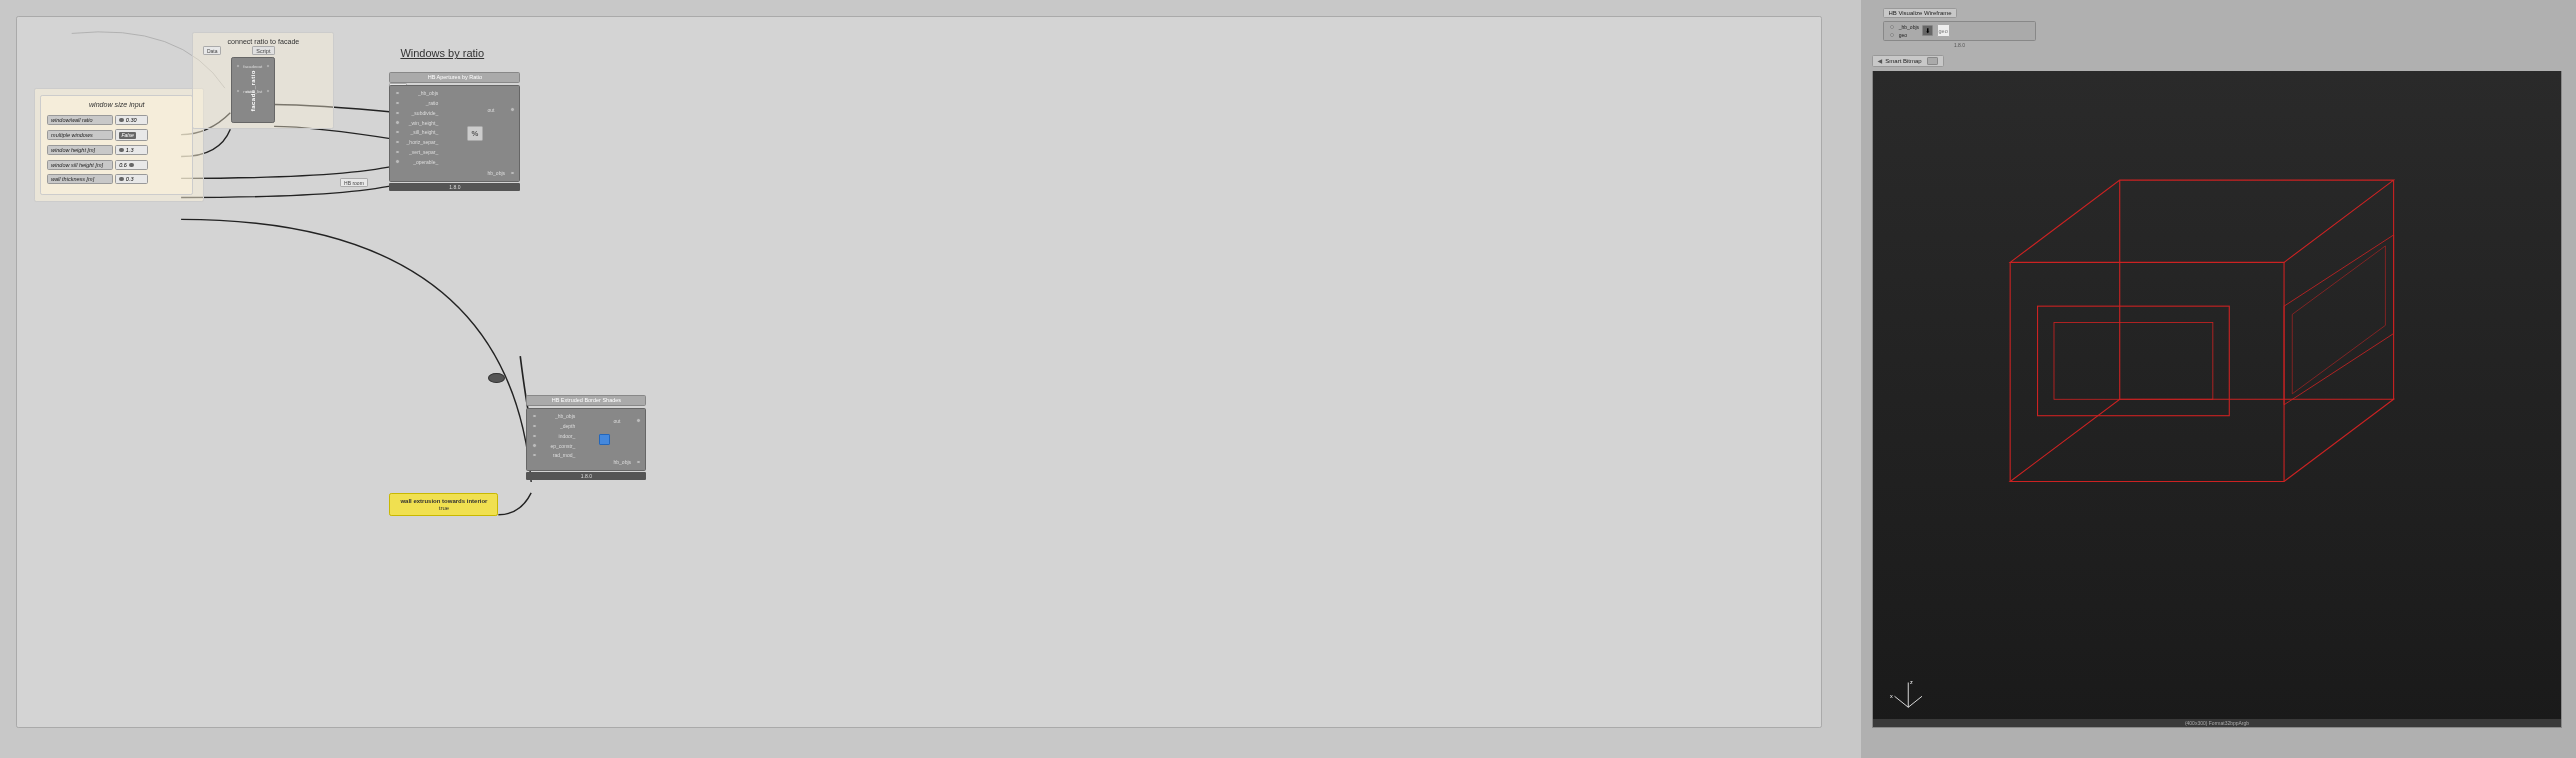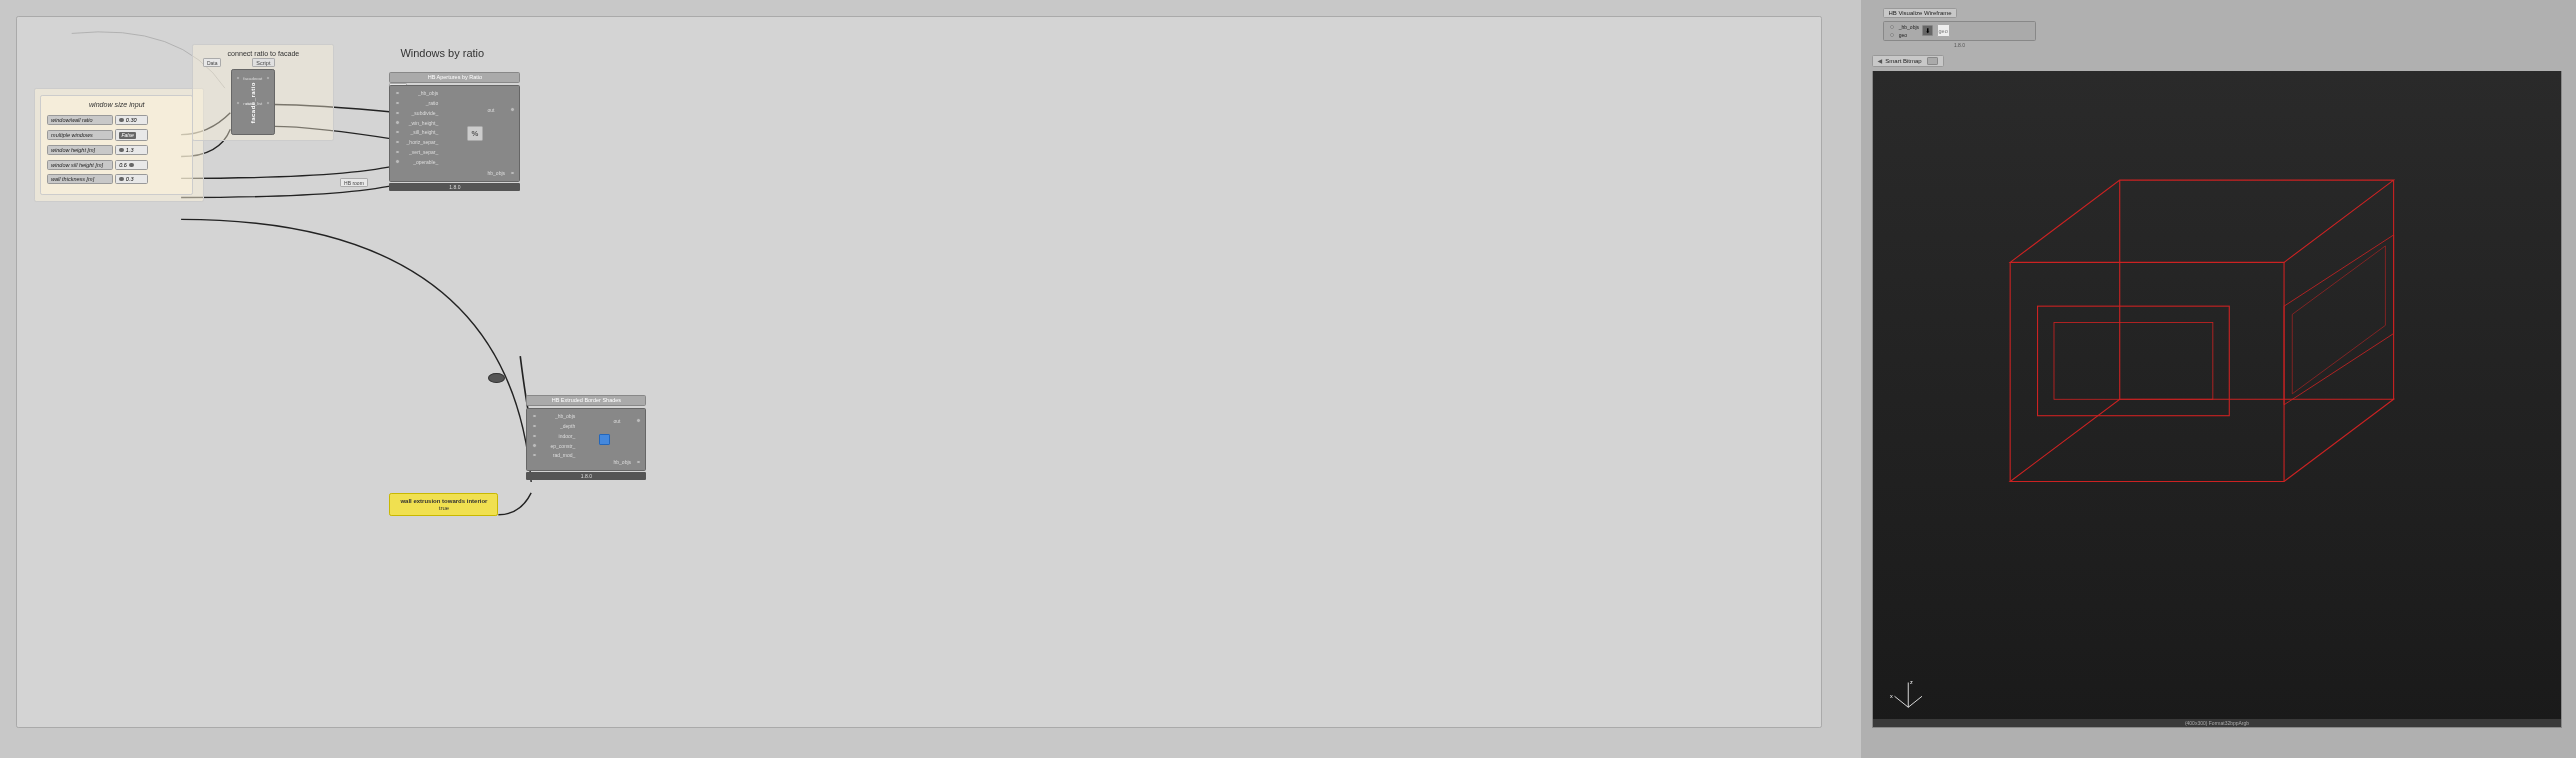--- a/index.html
+++ b/index.html
@@ -330,21 +330,21 @@
         <div class="input-row">
           <div class="input-label">wall thickness [m]</div>
           <div class="input-value">
             <span class="knob"></span>
             <span>0.3</span>
           </div>
         </div>
       </div>
     </div>
 
-    <div style="position:absolute; top:27px; left:175px; width:142px; background:rgba(255,245,220,0.4); border:0.5px solid #ccc; border-radius:2.2px; padding:4.4px;">
+    <div style="position:absolute; top:15px; left:175px; width:142px; background:rgba(255,245,220,0.4); border:0.5px solid #ccc; border-radius:2.2px; padding:4.4px;">
       <div style="text-align:center; font-size:7.1px; color:#333; margin-bottom:2.2px;">connect ratio to facade</div>
       <div style="text-align:center; margin-bottom:3.3px;">
         <span style="background:#e0e0e0; border:0.5px solid #aaa; border-radius:1.1px; padding:0.5px 3.3px; font-size:5.5px; color:#444;">Script</span>
       </div>
 
       <div style="position:relative; height:66px;">
         <span style="position:absolute; top:-11px; left:5.5px; background:#e8e8e8; border:0.5px solid #aaa; border-radius:1.1px; padding:0.5px 2.7px; font-size:5px; color:#444;">Data</span>
 
         <div style="position:absolute; left:33px; top:0; width:44px; height:66px; background:#888; border:0.5px solid #666; border-radius:2.2px; display:flex; align-items:center; justify-content:center;">
 
@@ -368,21 +368,21 @@
             </div>
             <div style="display:flex; align-items:center; gap:1.1px; justify-content:flex-end;">
               <span style="font-size:4.4px; color:#ddd;">ratio_list</span>
               <div class="port-dot right"></div>
             </div>
           </div>
         </div>
       </div>
     </div>
 
-    <div style="position:absolute; top:30px; left:383px; font-size:11px; color:#333;">Windows by ratio</div>
+    <div style="position:absolute; top:30px; left:383px; font-size:11px; color:#333;text-decoration:underline;">Windows by ratio</div>
 
     <div style="position:absolute; top:66px; left:372px; background:#e8e8e8; border:0.5px solid #aaa; border-radius:1.1px; padding:0.5px 2.7px; font-size:5px; color:#444;">Data</div>
 
     <div style="position:absolute; top:161px; left:323px; background:#e8e8e8; border:0.5px solid #aaa; border-radius:1.1px; padding:0.5px 2.7px; font-size:5px; color:#444;">HB room</div>
 
     <div style="position:absolute; top:55px; left:372px; width:131px;">
       <div style="background:#aaa; border:0.5px solid #888; border-radius:1.6px; padding:1.1px 3.3px; font-size:5.5px; color:#fff; text-align:center; margin-bottom:2.2px;">HB Apertures by Ratio</div>
       <div style="background:#888; border:0.5px solid #666; border-radius:1.6px; padding:3.3px; display:flex; flex-direction:row;">
 
         <div style="flex:1; display:flex; flex-direction:column; gap:1.6px;">

